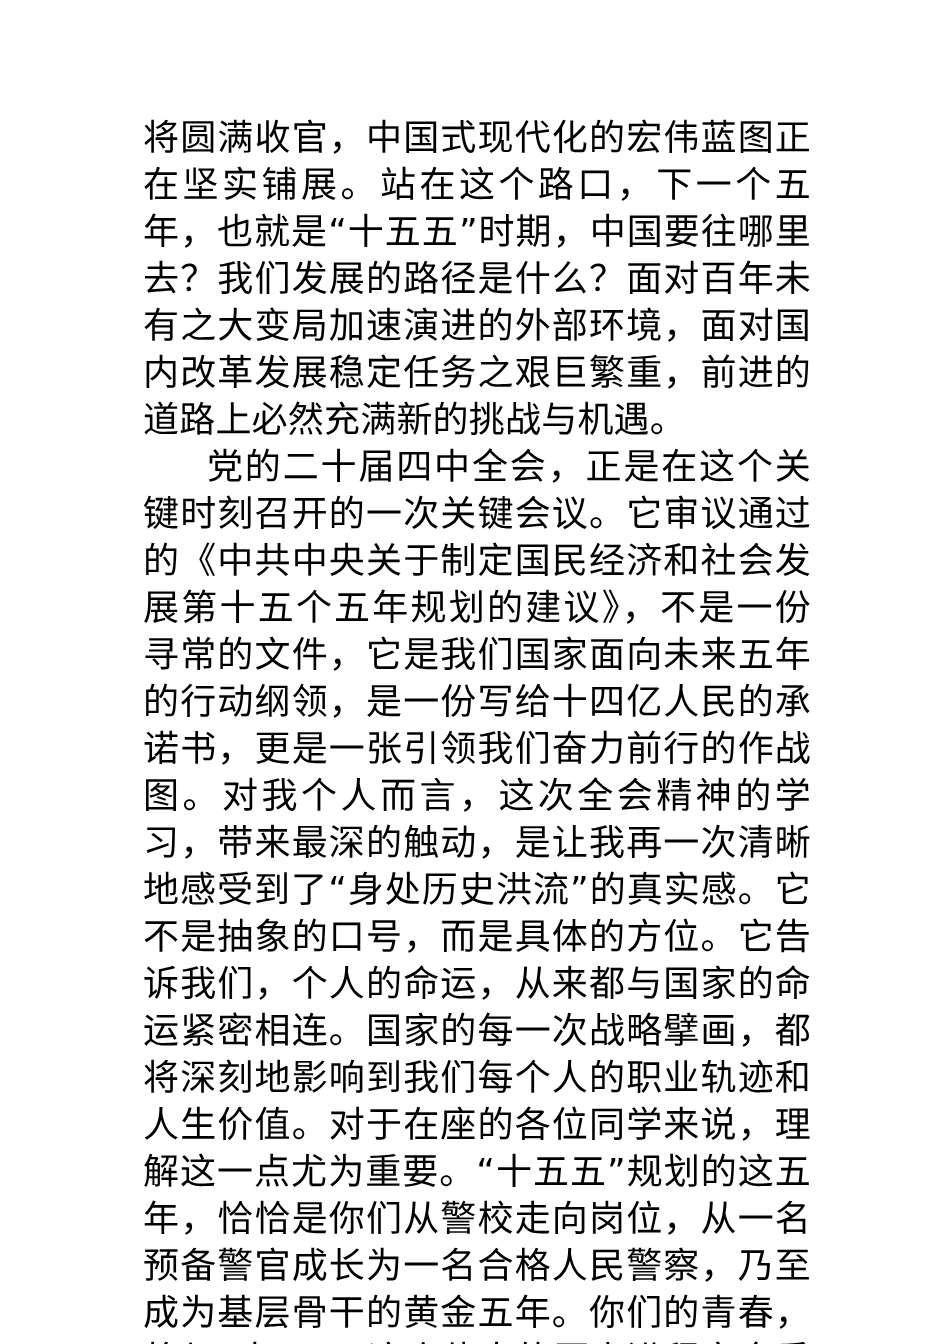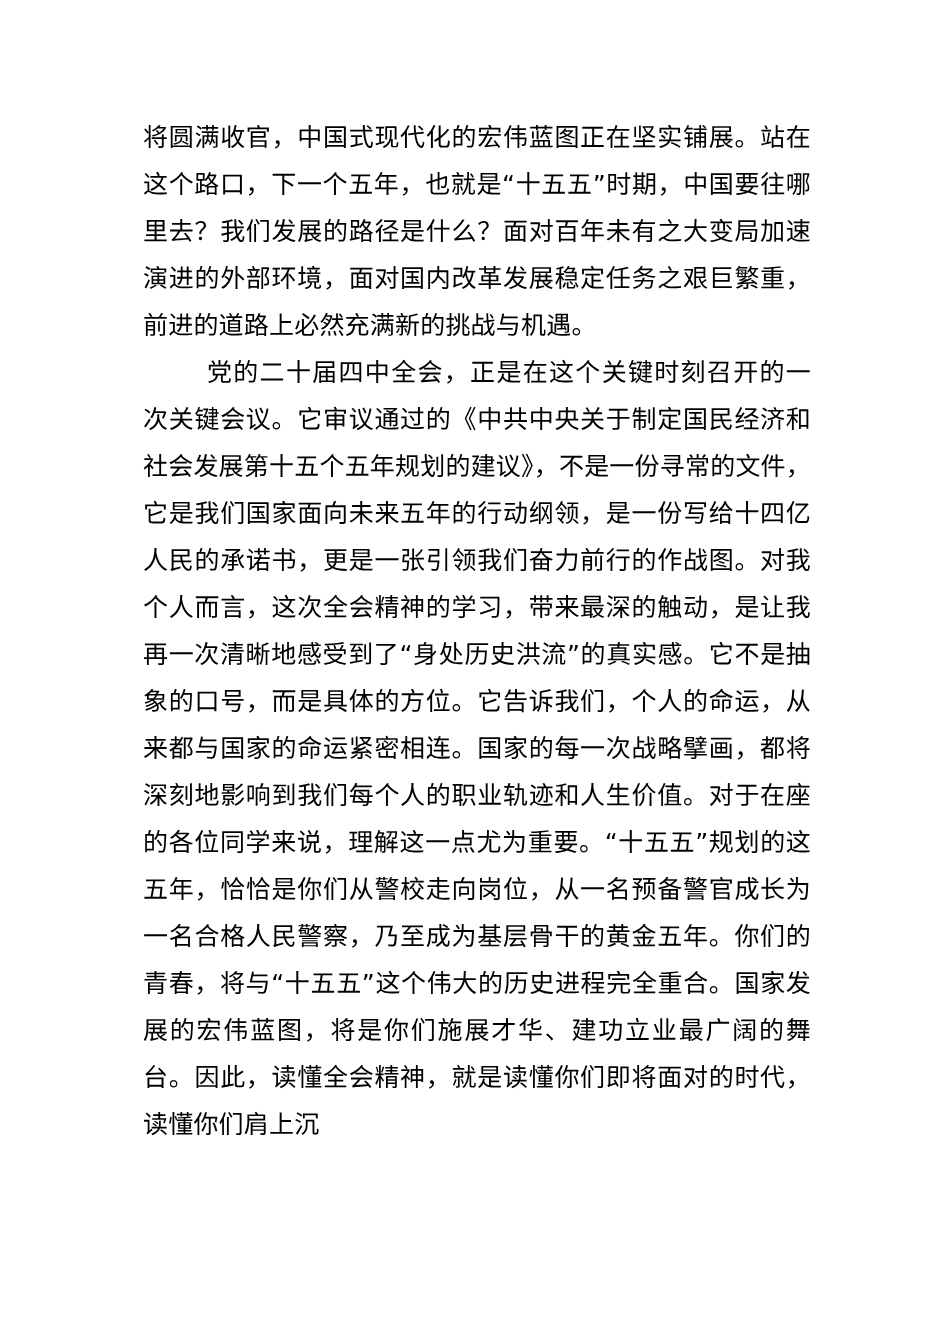--- a/index.html
+++ b/index.html
@@ -22,21 +22,21 @@
   .doc-body {
     position: absolute;
     left: 143px;
     top: 114px;
     width: 668px;
   }
   .para {
     margin: 0;
     padding: 0;
     color: #000000;
-    font-size: 25px;
+    font-size: 36px;
     line-height: 47px;
     letter-spacing: 0.2px;
     text-align: justify;
     text-justify: inter-character;
     word-break: break-all;
     font-weight: 400;
     -webkit-font-smoothing: none;
   }
   .para + .para {
     margin-top: 0;

